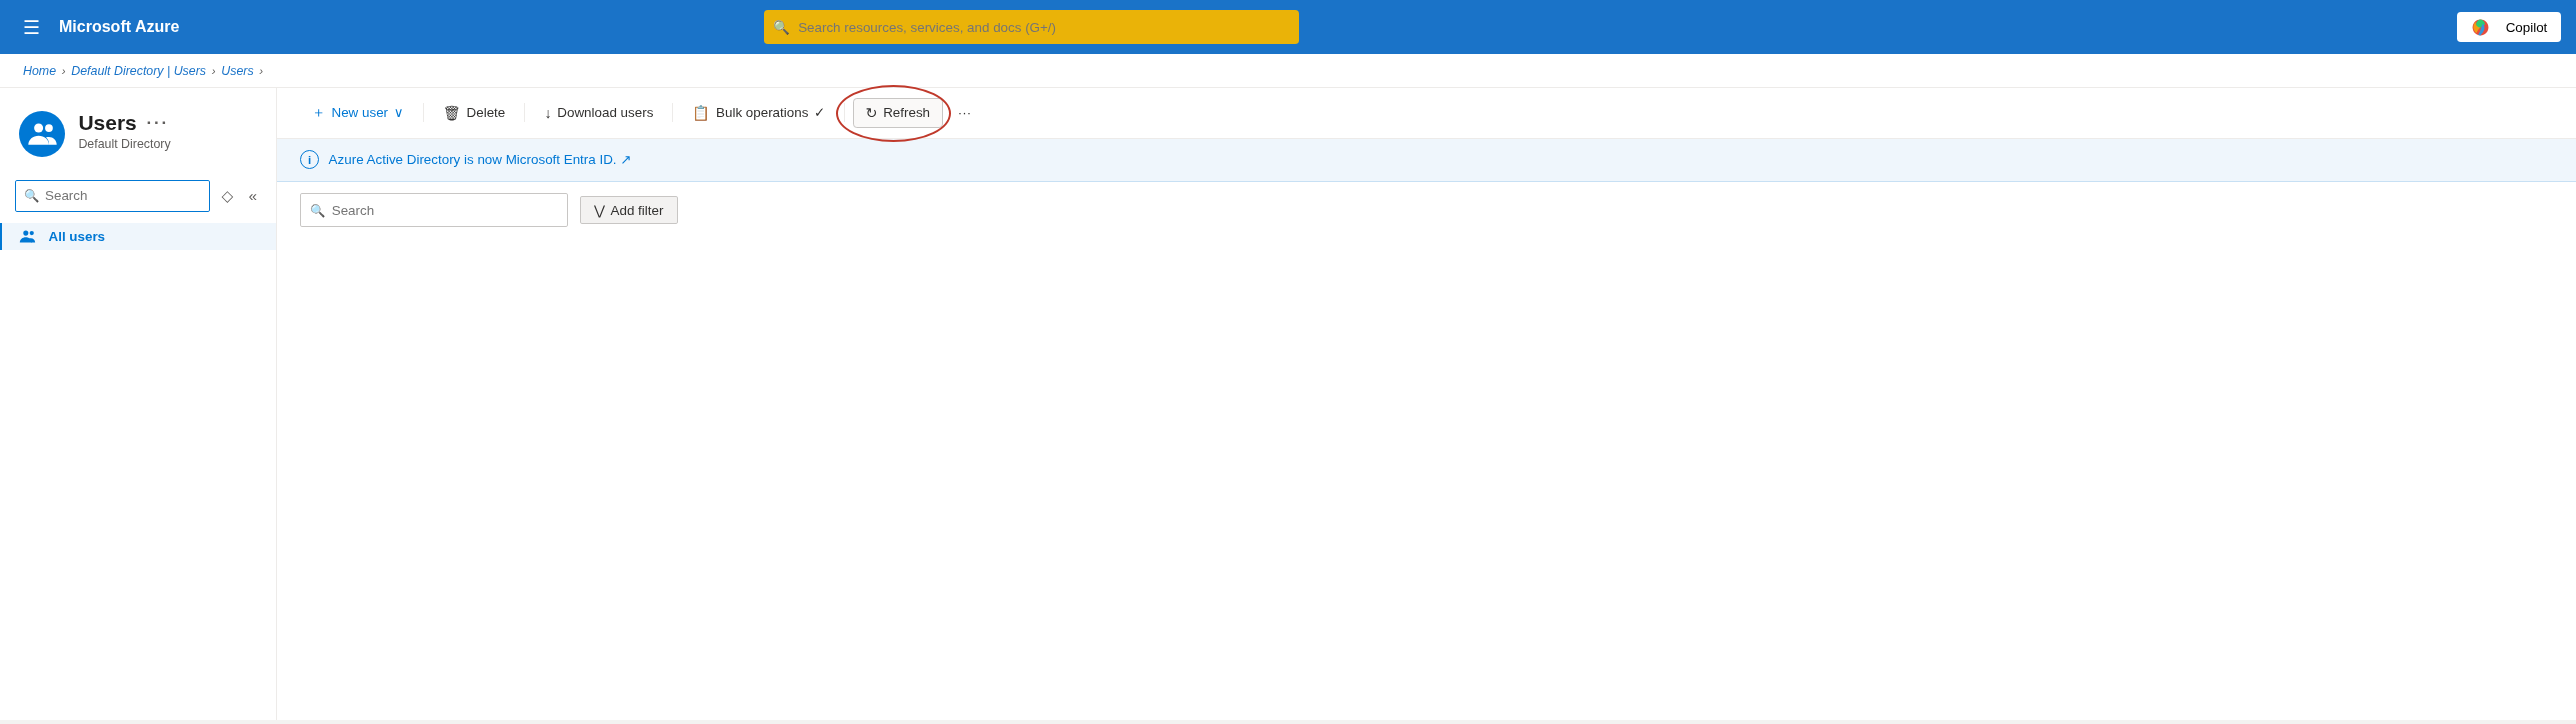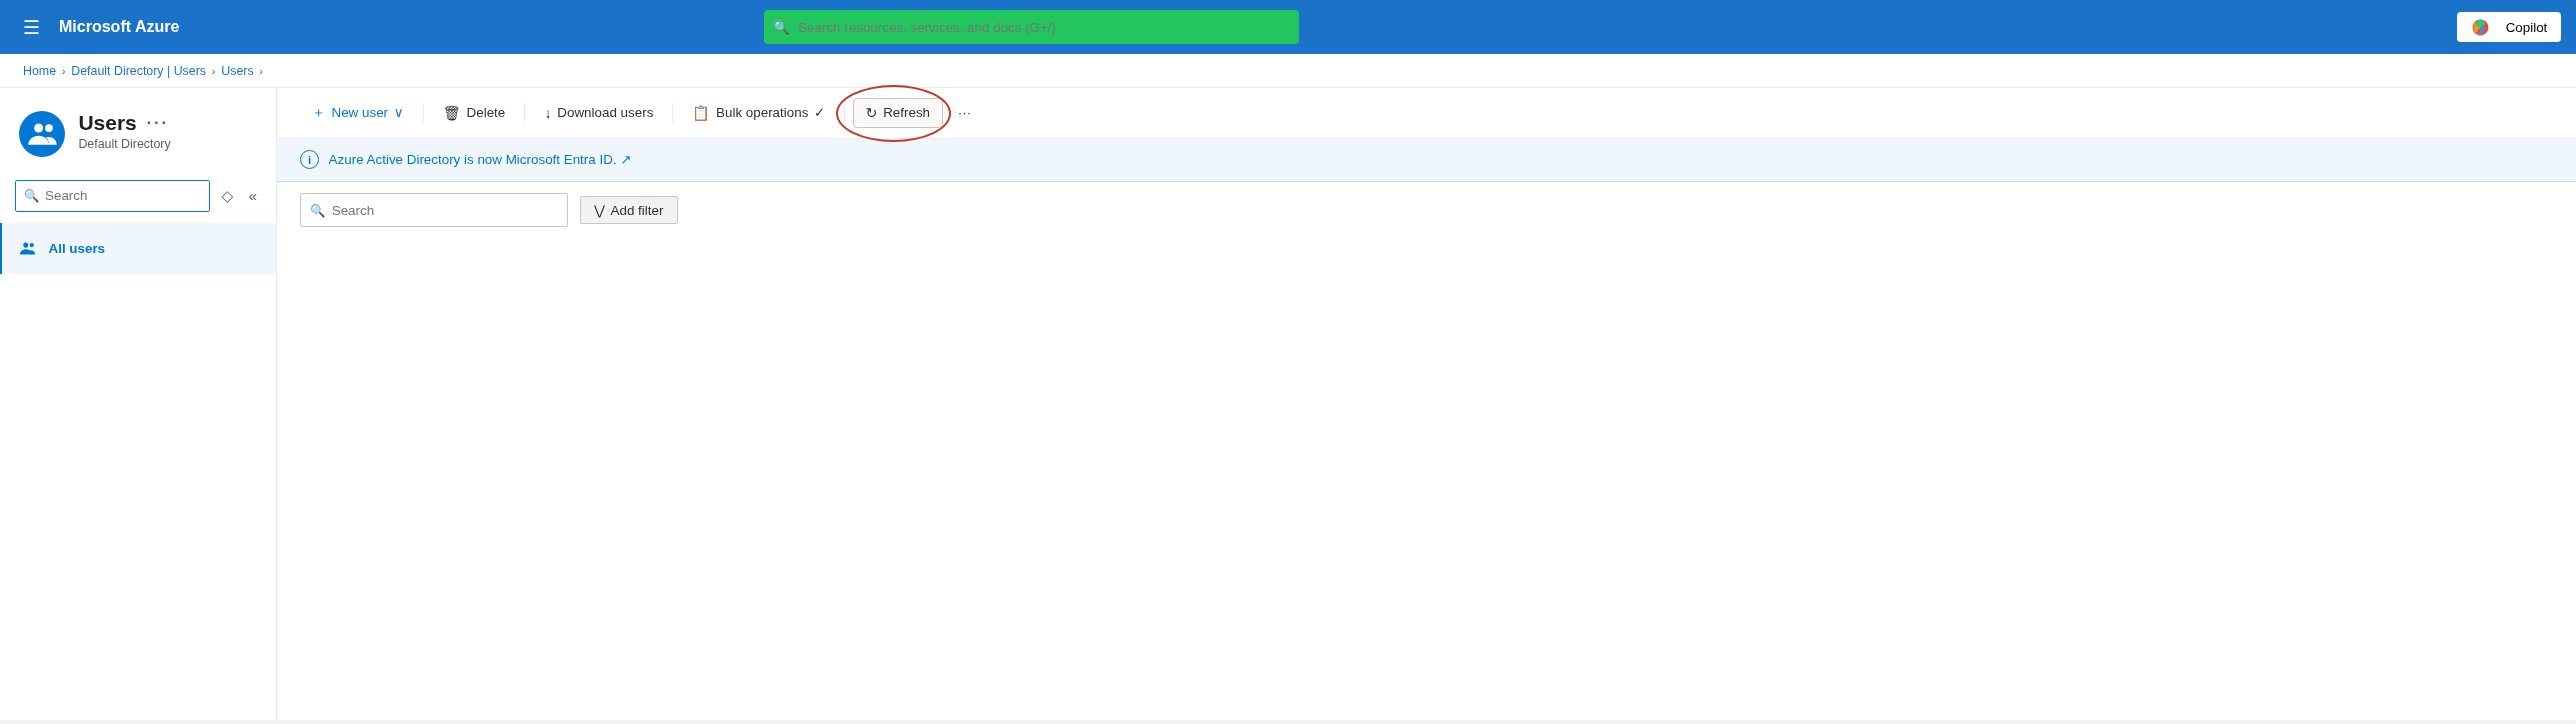--- a/index.html
+++ b/index.html
@@ -32,21 +32,21 @@
       margin: 0 auto;
       position: relative;
     }
     .top-nav .search-bar input {
       width: 100%;
       height: 34px;
       border-radius: 3.8px;
       border: none;
       padding: 0 11.5px 0 34px;
       font-size: 13.4px;
-      background: #22c55e;
+      background: #eab308;
       color: #333;
       outline: none;
     }
     .top-nav .search-bar .search-icon-nav {
       position: absolute;
       left: 9.6px;
       top: 50%;
       transform: translateY(-50%);
       color: #666;
       font-size: 13.4px;
@@ -74,20 +74,21 @@
 
     
     .breadcrumb-bar {
       background: white;
       padding: 9.6px 23px;
       display: flex;
       align-items: center;
       gap: 5.7px;
       font-size: 12.4px;
       border-bottom: 1px solid #edebe9;
+      font-style: italic;
     }
     .breadcrumb-bar a {
       color: #1a73c8;
       text-decoration: none;
     }
     .breadcrumb-bar .sep { color: #605e5c; font-size: 11.5px; }
 
     
     .main-layout {
       display: flex;
@@ -179,21 +180,21 @@
       display: flex;
       align-items: center;
     }
 
     
     .sidebar-nav { margin-top: 3.8px; }
     .sidebar-item {
       display: flex;
       align-items: center;
       gap: 11.5px;
-      padding: 16px 19px;
+      padding: 4px 19px;
       cursor: pointer;
       font-size: 13.4px;
       color: #323130;
     }
     .sidebar-item.active {
       background: #eff6fc;
       color: #0078d4;
       font-weight: 600;
       border-left: 2.9px solid #0078d4;
       padding-left: 16px;

